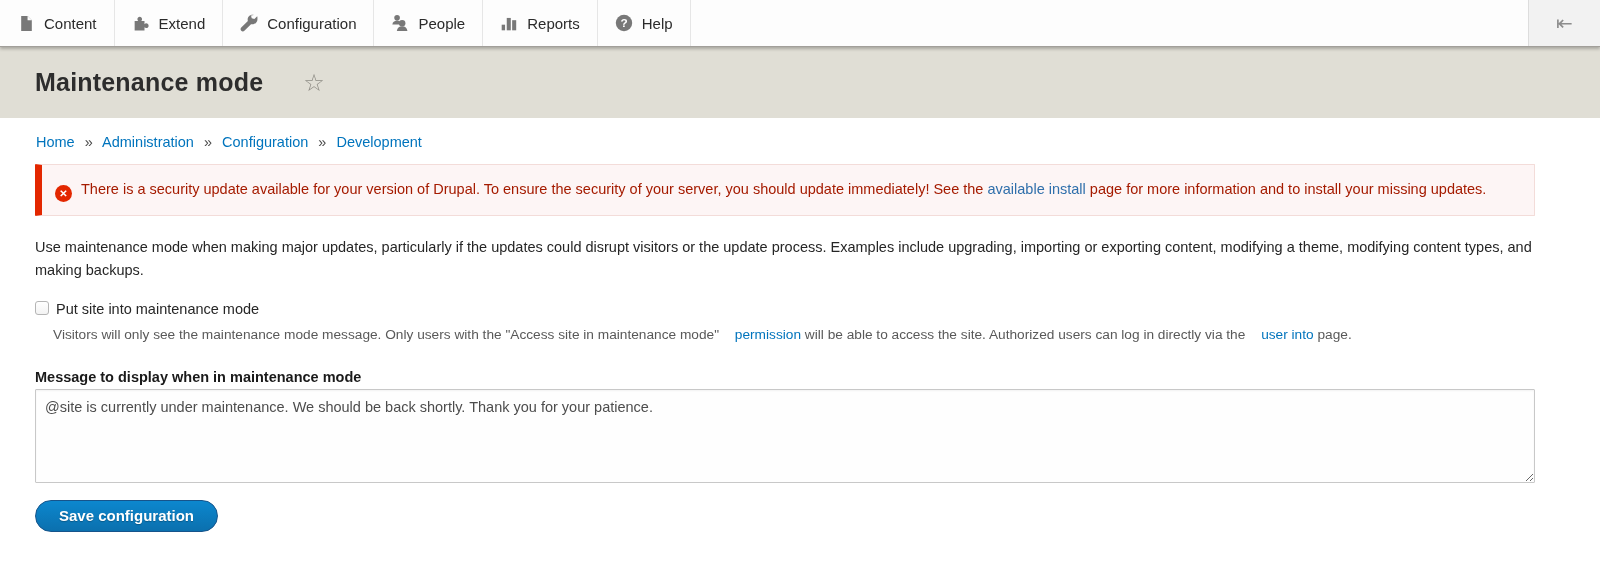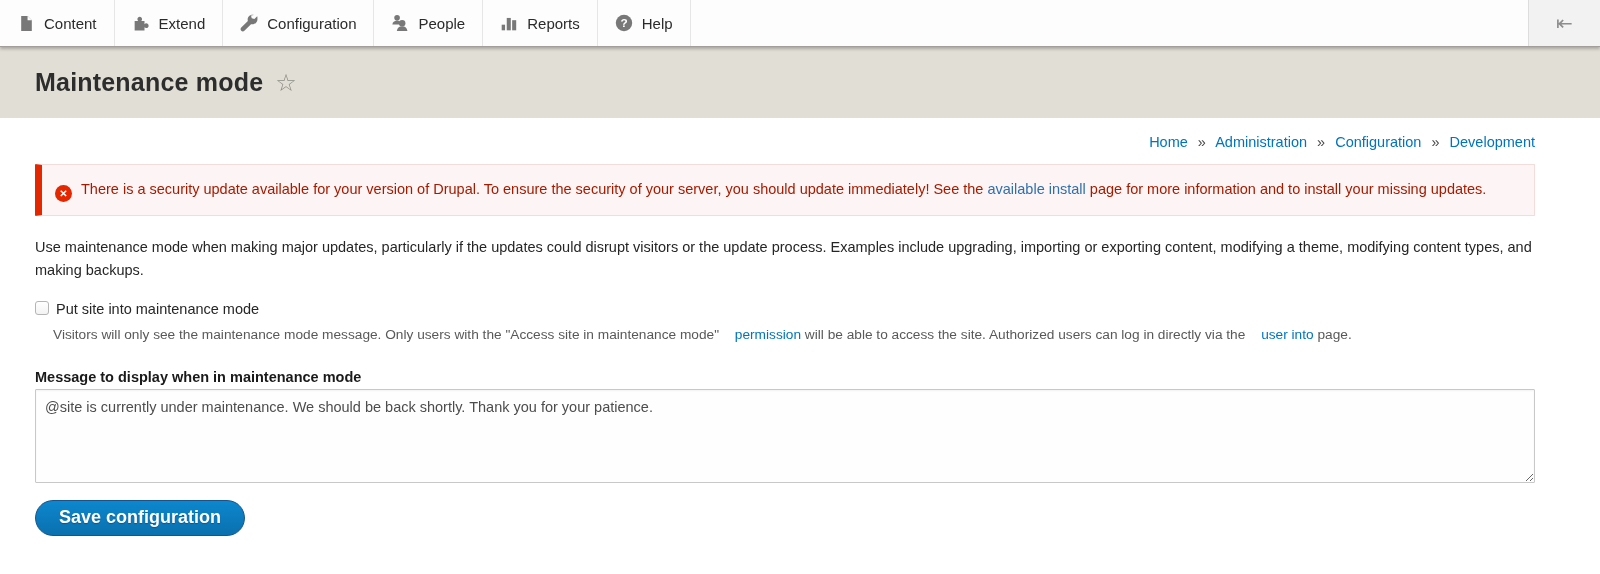--- a/index.html
+++ b/index.html
@@ -33,26 +33,27 @@
     border-left: 1px solid #dddddd;
     display: flex; align-items: center; justify-content: center;
     color: #8d8d8d; font-size: 20px; cursor: pointer;
   }
 
   
   .page-header {
     background: #e0ded5; height: 71px;
     display: flex; align-items: center;
     padding: 0 45px 0 35px;
+    gap: 28px;
   }
   .page-title { font-size: 25px; font-weight: bold; color: #2d2d2d; margin: 0; letter-spacing: .2px; }
   .shortcut-star { color: #8e8c85; font-size: 24px; margin-left: 12px; line-height: 1; cursor: pointer; }
 
   
-  .breadcrumb { margin: 16px 65px 14px 24px; font-size: 14.5px; text-align: right; }
+  .breadcrumb { margin: 16px 65px 14px 36px; font-size: 14.5px; }
   .breadcrumb a { color: #0074bd; text-decoration: none; cursor: pointer; }
   .breadcrumb .sep { color: #4a4a4a; margin: 0 6px; }
 
   
   .messages-error {
     margin: 14px 65px 20px 35px;
     background: #fdf5f5;
     border: 1px solid #f3dcd9;
     border-left: 7px solid #e32700;
     color: #a51b00;
@@ -95,21 +96,21 @@
     background: #fefefe;
     resize: vertical;
     box-shadow: inset 0 1px 2px rgba(0,0,0,0.05);
   }
 
   .actions { margin: 17px 65px 0 35px; }
   .save-button {
     display: inline-block;
     padding: 6px 23px 7px;
     font-family: "Liberation Sans", sans-serif;
-    font-size: 18px; font-weight: bold; color: #ffffff;
+    font-size: 15px; font-weight: bold; color: #ffffff;
     background: linear-gradient(#0c87ce, #0b70ae);
     border: 1px solid #16548b;
     border-radius: 20em;
     cursor: pointer;
     text-shadow: 0 1px 1px rgba(0,0,0,0.25);
   }
 </style>
 </head>
 <body>
 

